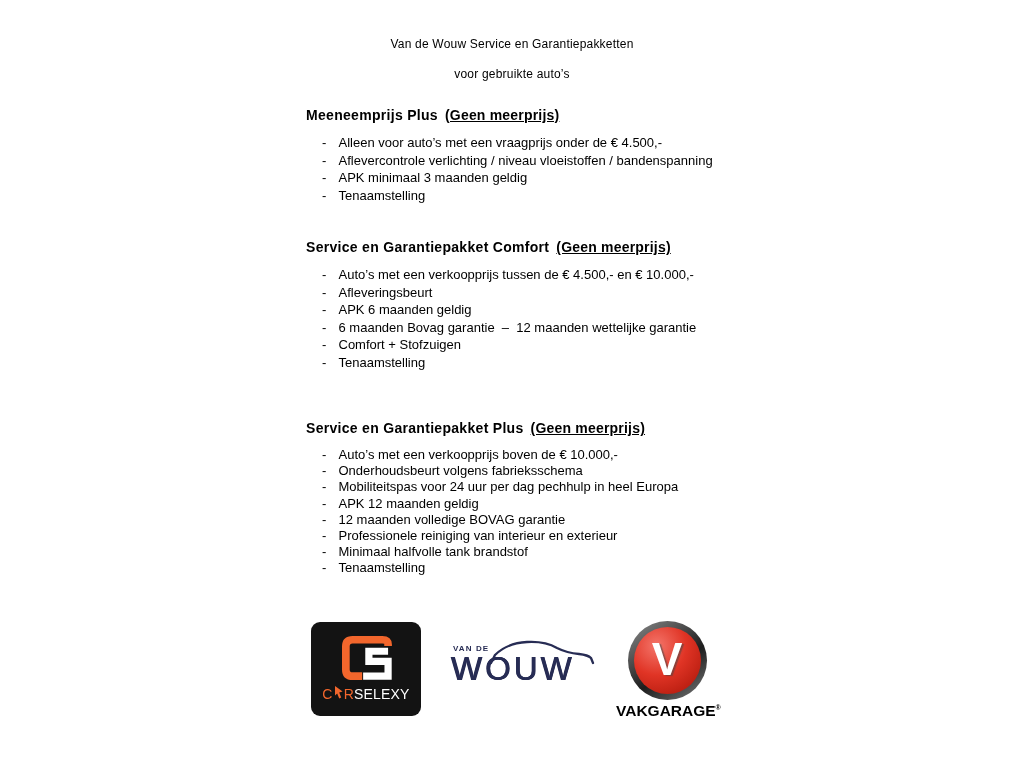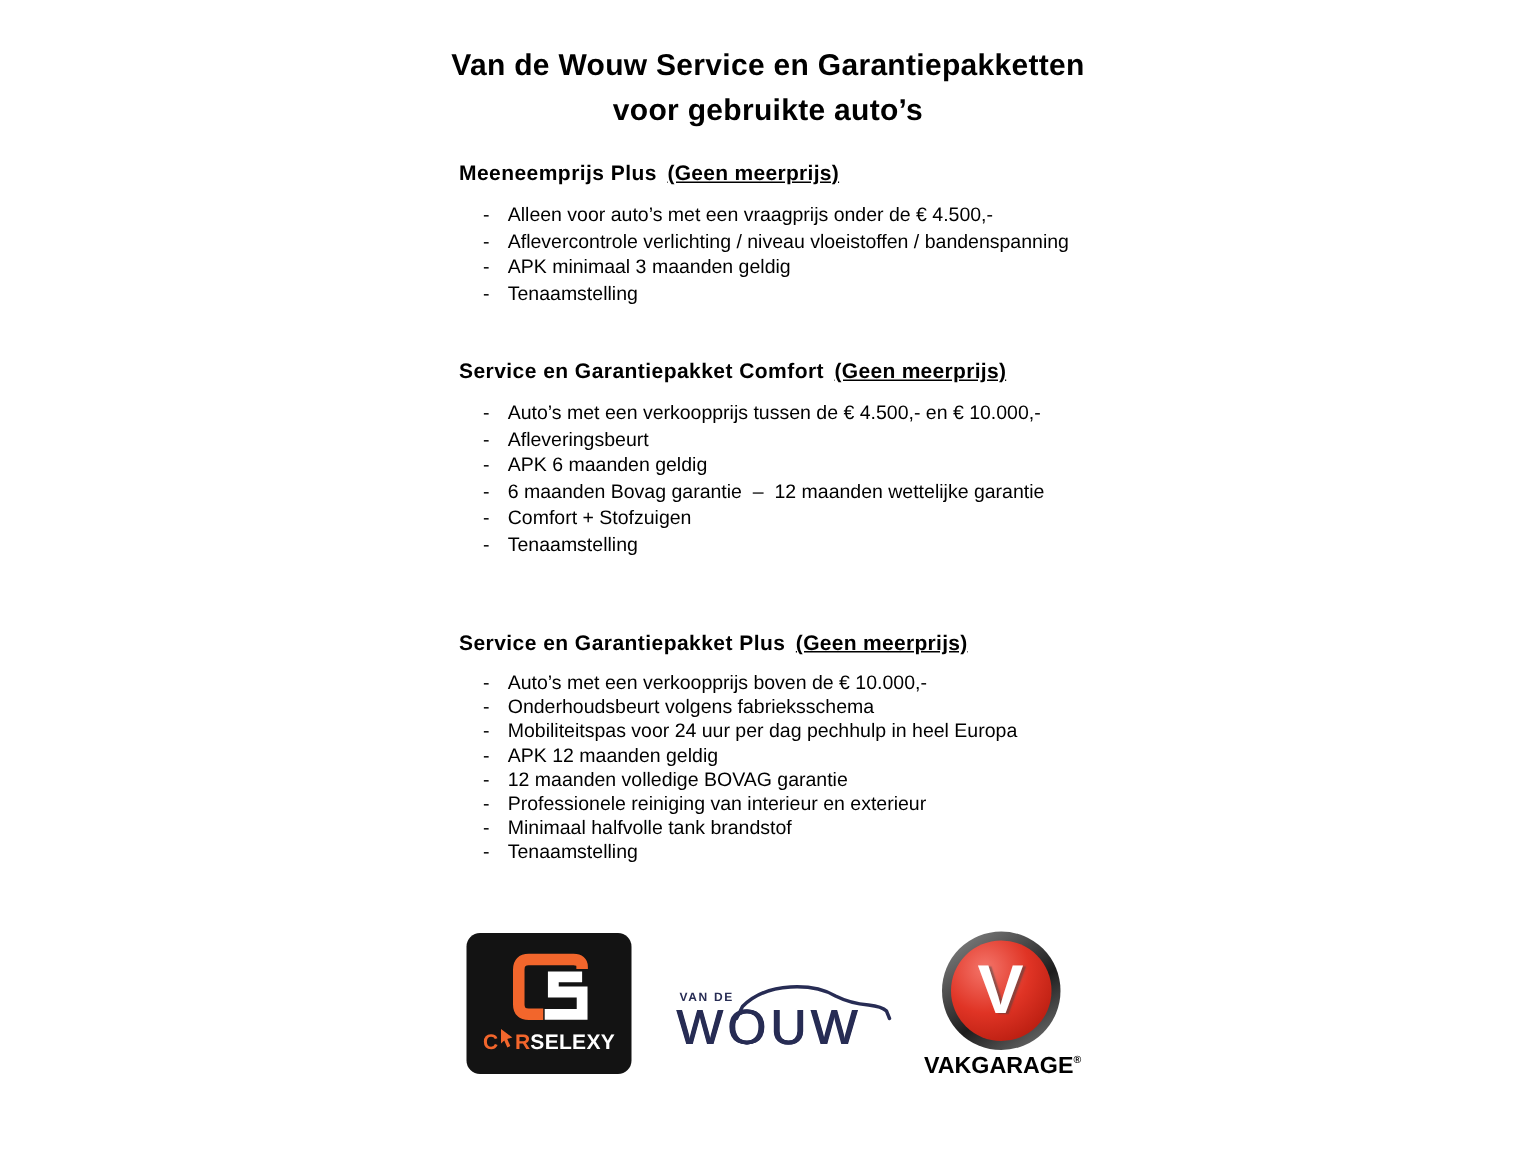--- a/index.html
+++ b/index.html
@@ -1,47 +1,47 @@
 <!DOCTYPE html>
 <html><head>
 <meta charset="utf-8">
 <style>
   html,body{margin:0;padding:0;background:#fff;}
   .page{position:relative;width:1024px;height:768px;background:#ffffff;
         font-family:"Liberation Sans",sans-serif;color:#000;overflow:hidden;}
 
   
   .title-block{padding-top:29px;text-align:center;}
-  .title-line{font-size:20px;font-weight:bold;line-height:30px;letter-spacing:0.2px;}
+  .title-line{font-size:12px;font-weight:normal;line-height:30px;letter-spacing:0.2px;}
 
   
   .section{margin-left:306px;}
   .sec-1{margin-top:19px;}
   .sec-2{margin-top:36px;}
   .sec-3{margin-top:50px;}
   .sec-h{margin:0;font-size:14px;font-weight:bold;letter-spacing:0.3px;line-height:15px;}
   .sec-note{font-size:14px;font-weight:bold;margin-left:7px;letter-spacing:0.2px;text-decoration:underline;}
   .items{margin-top:11px;}
   .item{display:flex;font-size:13px;line-height:17.5px;padding-left:16px;}
   .sec-3 .item{line-height:16.2px;}
   .dash{width:16.5px;flex:none;}
   .item-text{white-space:pre-wrap;}
 
   
   .logo-carselexy{position:absolute;left:311px;top:622px;width:110px;height:94px;
                   background:#131313;border-radius:9px;}
   .cs-mark{display:block;margin:11px auto 0;overflow:visible;}
-  .cs-text{margin-top:5px;text-align:center;font-size:14px;font-weight:bold;
+  .cs-text{margin-top:5px;text-align:center;font-size:14px;font-weight:normal;
            letter-spacing:0.2px;white-space:nowrap;}
   .cs-orange{color:#f2662c;}
   .cs-white{color:#ffffff;}
   .cursor-a{display:inline-block;margin:0 1px;}
 
   
-  .logo-wouw{position:absolute;left:449px;top:637px;width:146px;height:58px;margin-top:16px;}
+  .logo-wouw{position:absolute;left:449px;top:637px;width:146px;height:58px;}
   .car-line{position:absolute;left:0;top:0;overflow:visible;}
   .vande{position:absolute;left:4px;top:7px;font-size:8px;font-weight:bold;
          color:#272c54;letter-spacing:1.1px;}
   .wouw-text{position:absolute;left:2px;top:14px;font-size:33px;font-weight:normal;
              color:#272c54;letter-spacing:3px;line-height:35px;
              text-shadow:0.4px 0 0 #272c54,-0.4px 0 0 #272c54;}
 
   
   .logo-vakgarage{position:absolute;left:616px;top:621px;width:102px;}
   .vg-ring{width:79px;height:79px;margin:0 auto;border-radius:50%;

